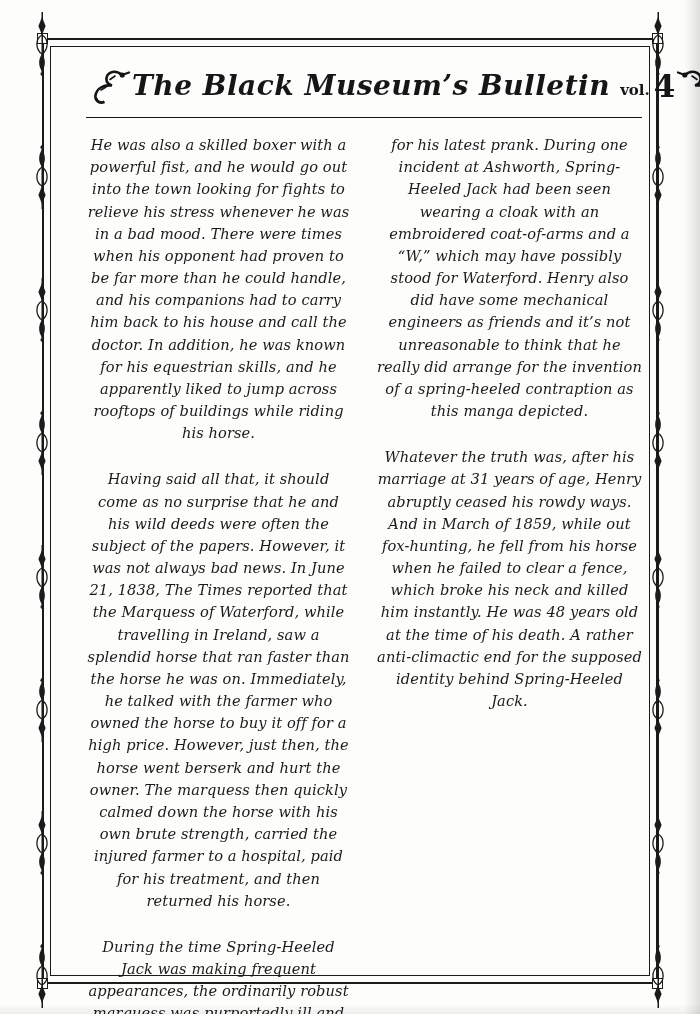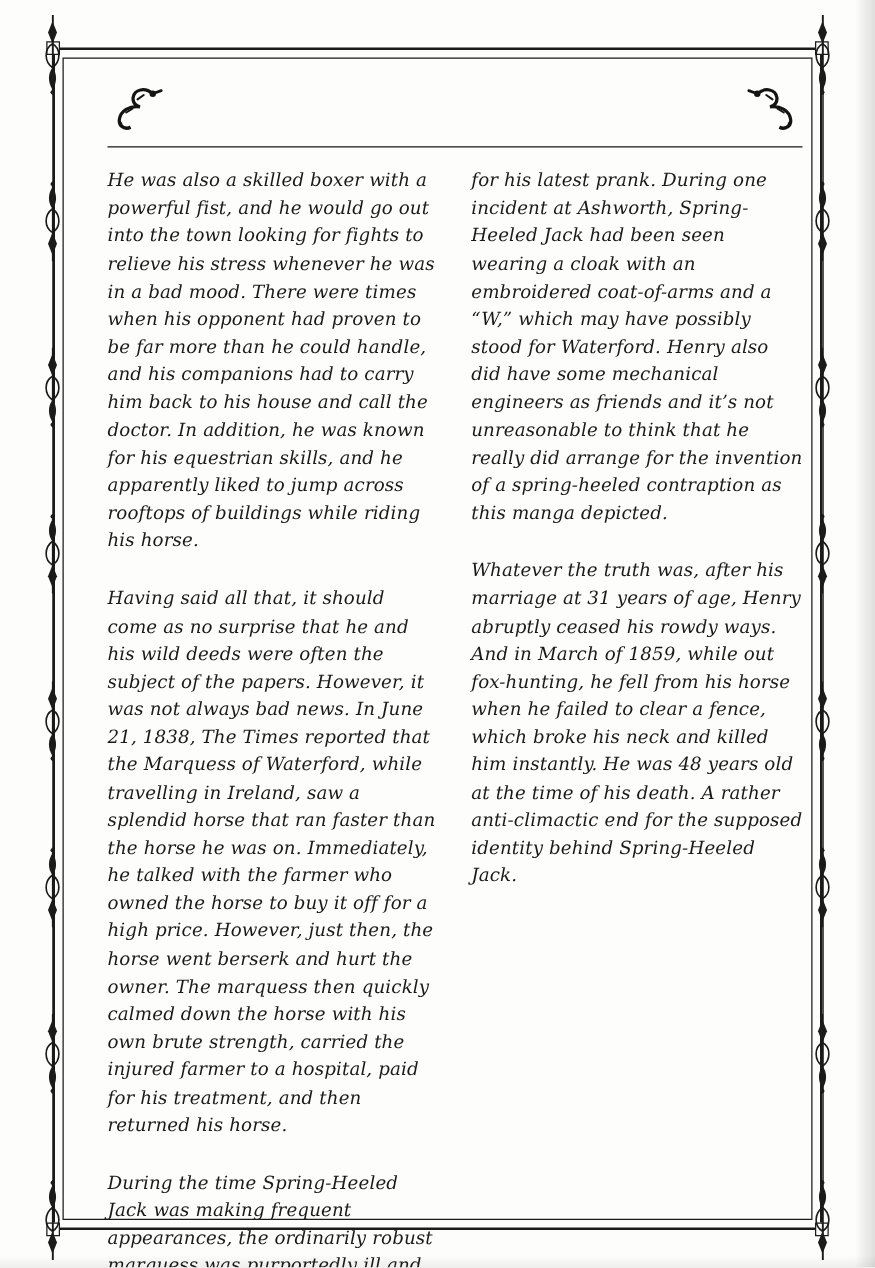--- a/index.html
+++ b/index.html
@@ -40,21 +40,21 @@
     font-size:28px;letter-spacing:0.5px;display:inline;
   }
   .vol-label{font-family:"DejaVu Serif", serif;font-weight:bold;font-size:15px;margin-left:10px;}
   .vol-number{font-family:"DejaVu Serif", serif;font-weight:bold;font-size:31px;margin-left:4px;vertical-align:-2px;}
   .title-rule{border:0;border-top:1.5px solid #161616;margin:7px 0 0 0;}
 
   .columns{display:flex;gap:26px;margin-top:16px;font-style:italic;}
   .col{flex:1;min-width:0;}
   .col p{
     margin:0 0 24px 0;font-size:14.6px;line-height:1.52;letter-spacing:0.1px;
-    text-align:left;color:#1a1a1a;
+    text-align:center;color:#1a1a1a;
   }
 </style>
 </head>
 <body>
 
 <div class="page">
 
   <div class="frame-outer">
     <div class="knot tl"></div>
     <div class="knot tr"></div>
@@ -184,20 +184,23 @@
 
     <div class="title-row">
       <svg class="seahorse" viewBox="0 0 46 36" aria-hidden="true">
         <path d="M36 7 C 30 1.5, 21.5 3.5, 20.5 10 C 20 14, 22.5 16.5, 26 17.5 C 17.5 16.5, 10.5 20.5, 9.5 27.5 C 8.7 33, 14 36, 18.5 33.8 C 14.8 35.4, 10.8 34, 10.3 30.5" fill="none" stroke="#141414" stroke-width="2.6" stroke-linecap="round"></path>
         <path d="M36 7 L43 4.5" stroke="#141414" stroke-width="2.2" stroke-linecap="round"></path>
         <circle cx="36.2" cy="7" r="2.6" fill="#141414"></circle>
         <path d="M24 11.5 L29 8" stroke="#141414" stroke-width="1.6" stroke-linecap="round"></path>
         <path d="M15 22 L20 19" stroke="#141414" stroke-width="1.6" stroke-linecap="round"></path>
       </svg>
 
+      <div class="page-title-wrap">
+        <span class="page-title">The Black Museum’s Bulletin</span><span class="vol-label">vol.</span><span class="vol-number">4</span>
+      </div>
 
       <svg class="seahorse mirrored" viewBox="0 0 46 36" aria-hidden="true">
         <path d="M36 7 C 30 1.5, 21.5 3.5, 20.5 10 C 20 14, 22.5 16.5, 26 17.5 C 17.5 16.5, 10.5 20.5, 9.5 27.5 C 8.7 33, 14 36, 18.5 33.8 C 14.8 35.4, 10.8 34, 10.3 30.5" fill="none" stroke="#141414" stroke-width="2.6" stroke-linecap="round"></path>
         <path d="M36 7 L43 4.5" stroke="#141414" stroke-width="2.2" stroke-linecap="round"></path>
         <circle cx="36.2" cy="7" r="2.6" fill="#141414"></circle>
         <path d="M24 11.5 L29 8" stroke="#141414" stroke-width="1.6" stroke-linecap="round"></path>
         <path d="M15 22 L20 19" stroke="#141414" stroke-width="1.6" stroke-linecap="round"></path>
       </svg>
     </div>
 

